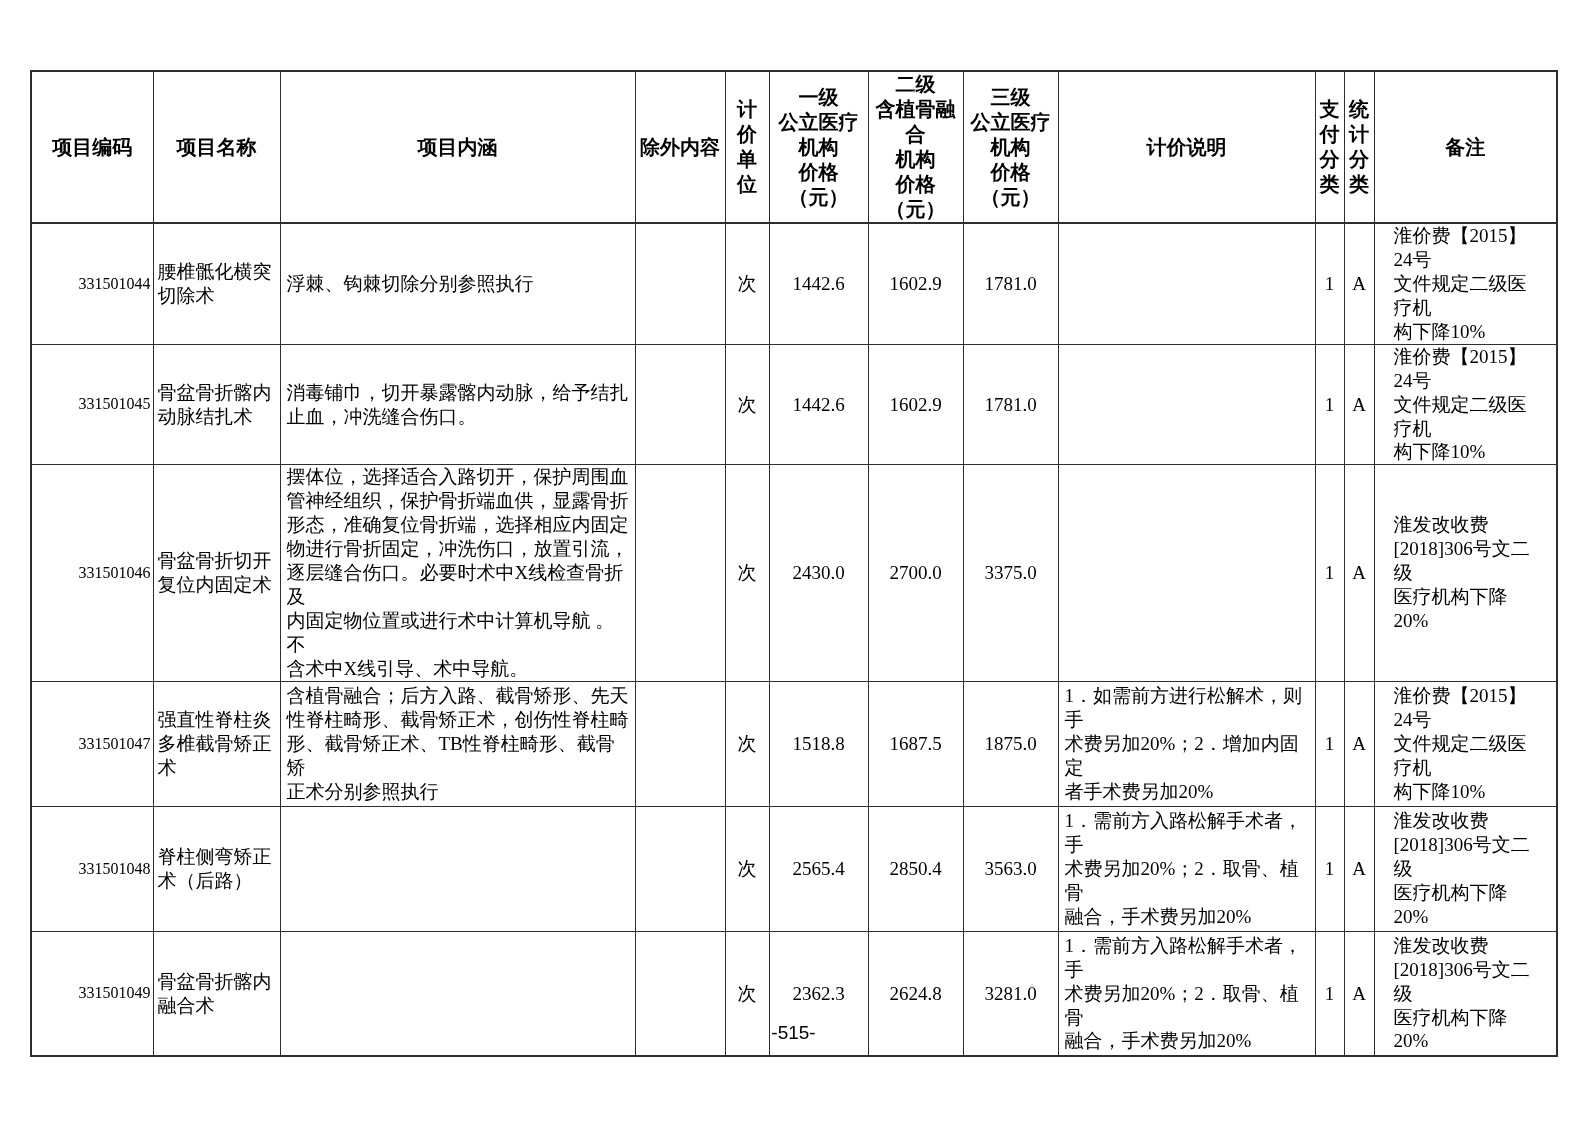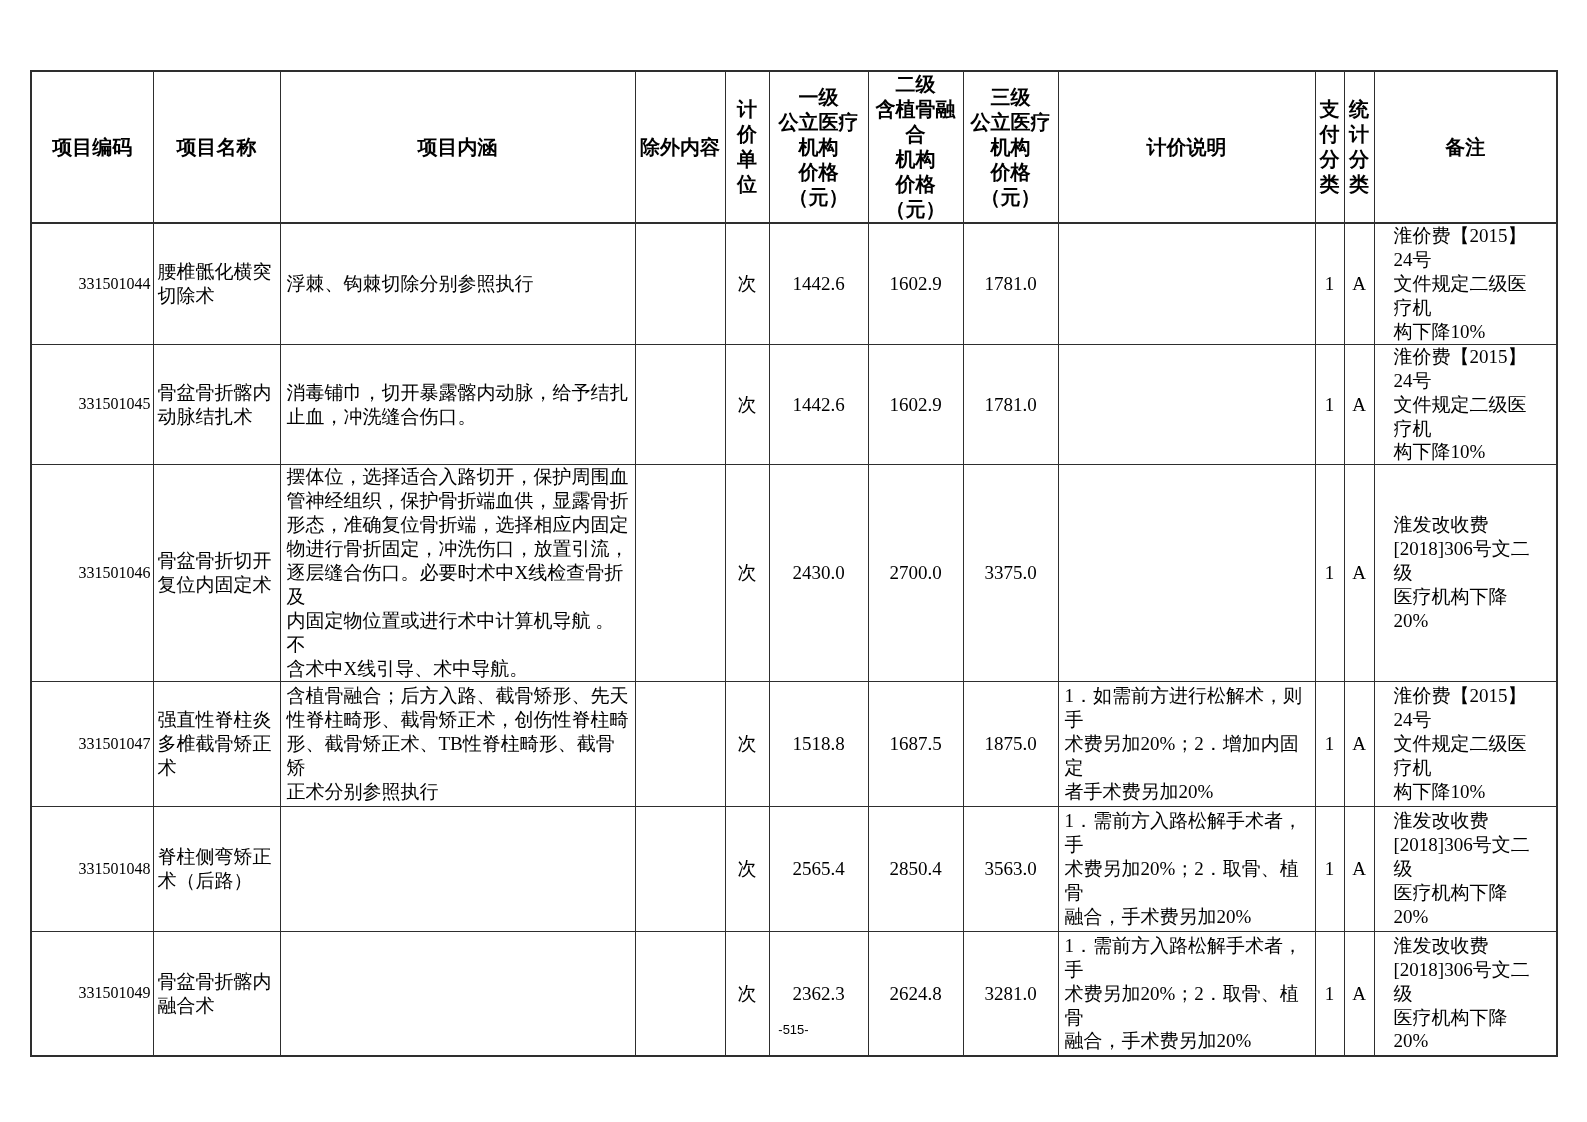--- a/index.html
+++ b/index.html
@@ -50,21 +50,21 @@
   td.c-center  { text-align: center; }
   td.c-note    { text-align: left; padding: 0 6px; white-space: pre-line; margin-left: 26px; }
   td.c-remark  { text-align: left; padding: 0 19px; white-space: pre-line; }
   .page-number {
     position: absolute;
     left: 0;
     top: 1022px;
     width: 100%;
     text-align: center;
     font-family: "Liberation Sans", "DejaVu Sans", sans-serif;
-    font-size: 13px;
+    font-size: 19px;
     color: #000000;
   }
 </style>
 </head>
 <body>
 
 <div class="page">
 
   <table class="price-table">
     <colgroup>

